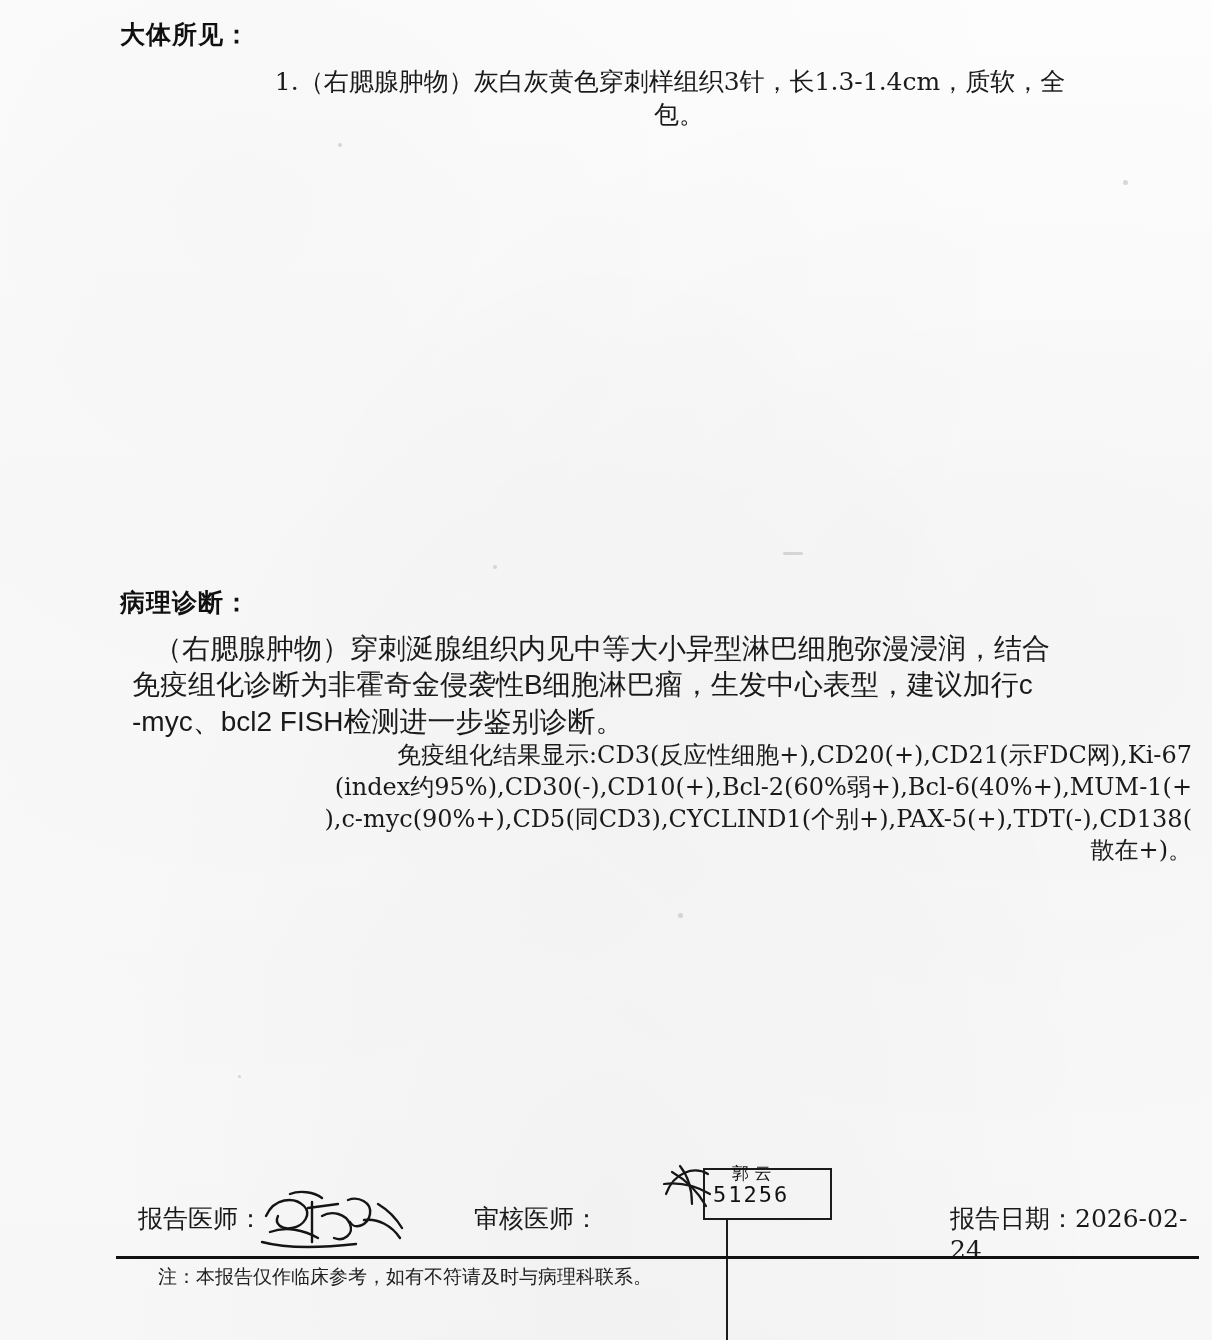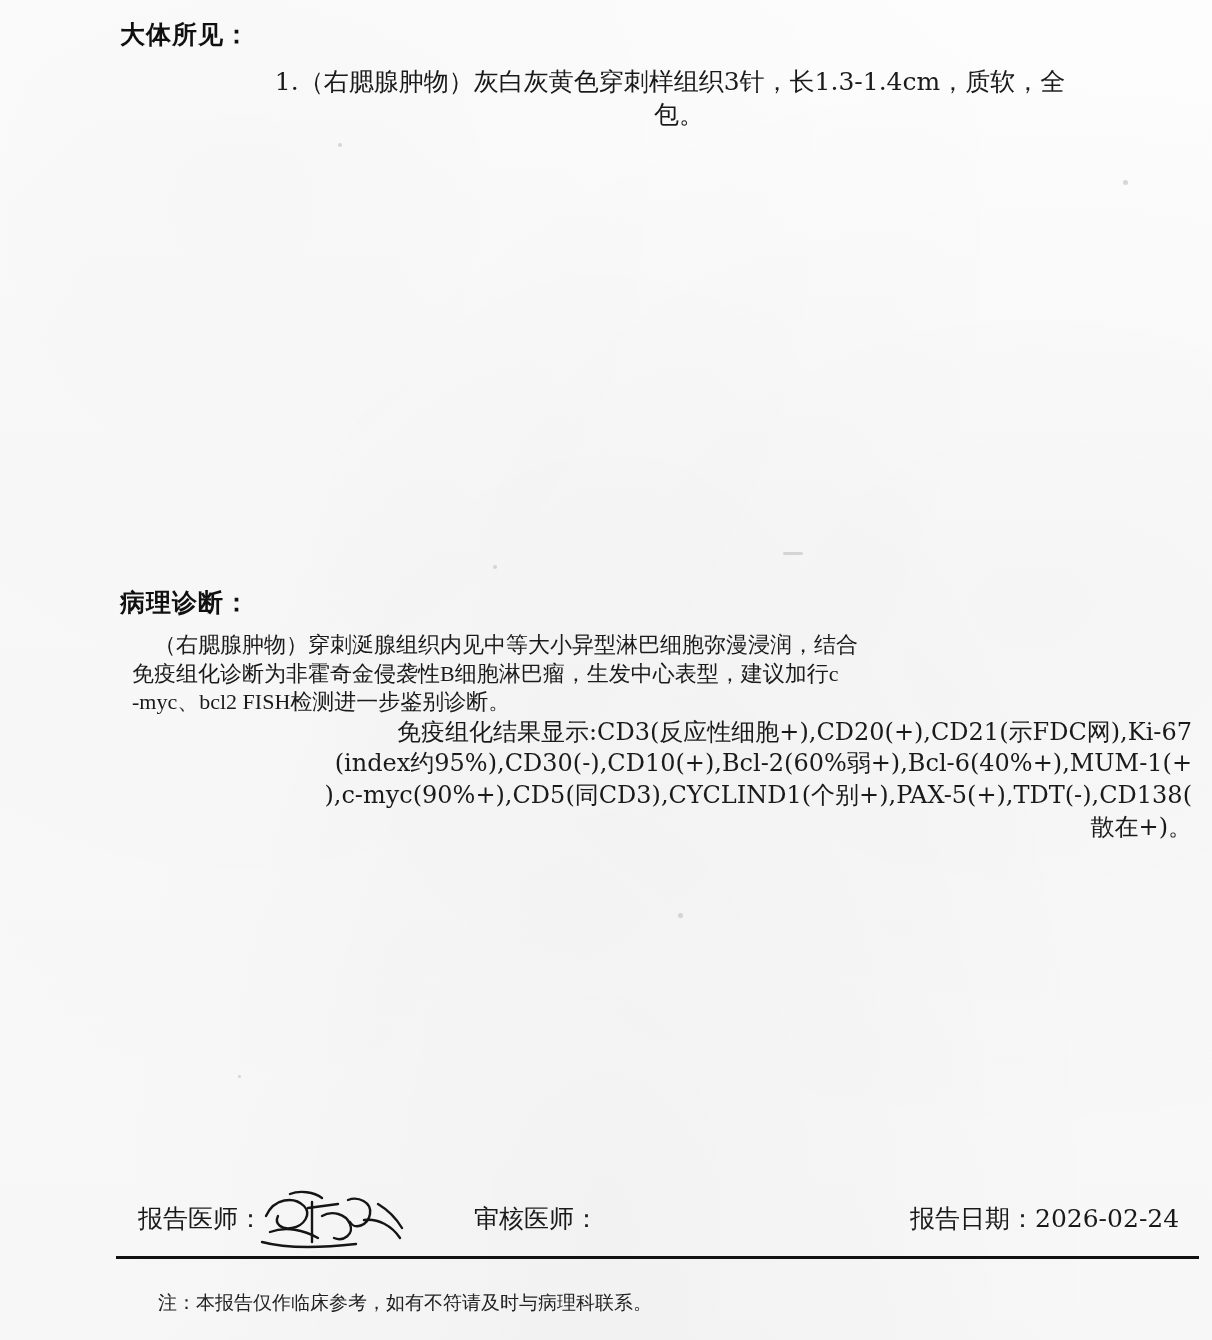--- a/index.html
+++ b/index.html
@@ -62,22 +62,22 @@
     height: 455px;
   }
   .diag-title {
     margin-top: 0;
   }
   .diag-block {
     margin-top: 12px;
     padding-left: 12px;
   }
   .diag-line {
-    font-family: Liberation Serif, serif;
-    font-size: 22px;
+    font-family: Liberation Sans, sans-serif;
+    font-size: 28px;
     line-height: 1.30;
     white-space: pre-wrap;
   }
   .diag-line.first {
     padding-left: 22px;
   }
   .ihc-line {
     font-family: "DejaVu Serif", "Liberation Serif", serif;
     font-size: 24px;
     line-height: 1.32;
@@ -92,33 +92,33 @@
     height: 60px;
   }
   .footer-row {
     position: relative;
     height: 44px;
     font-family: "DejaVu Serif", "Liberation Serif", serif;
     font-size: 25px;
   }
   .f-reporter { position: absolute; left: 18px; top: 6px; }
   .f-reviewer { position: absolute; left: 354px; top: 6px; }
-  .f-date     { position: absolute; left: 790px; top: 6px; }
+  .f-date     { position: absolute; left: 830px; top: 6px; }
   .rule {
     position: absolute;
     left: 78px;
     top: 1256px;
     width: 1083px;
     height: 3px;
     background: #111;
   }
   .note {
     position: absolute;
     left: 120px;
-    top: 1290px;
+    top: 1264px;
     font-family: "DejaVu Serif", "Liberation Serif", serif;
     font-size: 19px;
     color: #222;
   }
   
   .sig-reporter {
     position: absolute;
     left: 222px;
     top: 1186px;
     width: 160px;
@@ -228,18 +228,32 @@
       <path d="M48,22 L78,18"></path>
       <path d="M62,30 C72,24 86,28 90,38 C94,48 84,56 74,52"></path>
       <path d="M88,14 C98,10 112,16 110,28 C108,40 94,44 90,36"></path>
       <path d="M104,34 C118,32 132,40 140,52"></path>
       <path d="M118,18 C128,24 136,32 142,42"></path>
       <path d="M2,56 C24,62 60,62 96,58"></path>
       <path d="M30,8 C40,4 54,6 62,12"></path>
     </g>
   </svg>
 
+  <div class="stamp">
+    <svg viewBox="0 0 176 62" style="position:absolute;left:0;top:0;width:176px;height:62px;">
+      <g fill="none" stroke="#161616" stroke-width="2.2" stroke-linecap="round">
+        <path d="M8,34 C16,12 36,6 50,14"></path>
+        <path d="M14,12 C28,20 40,32 48,46"></path>
+        <path d="M6,24 C22,22 38,26 52,34"></path>
+        <path d="M22,6 C30,16 34,28 34,44"></path>
+      </g>
+    </svg>
+    <div class="stamp-box"></div>
+    <div class="stamp-name">郭 云</div>
+    <div class="stamp-num">51256</div>
+    <div class="stamp-tail"></div>
+  </div>
 
   <div class="rule"></div>
 
   <div class="note">注：本报告仅作临床参考，如有不符请及时与病理科联系。</div>
 
 </div>
 
 </body></html>

